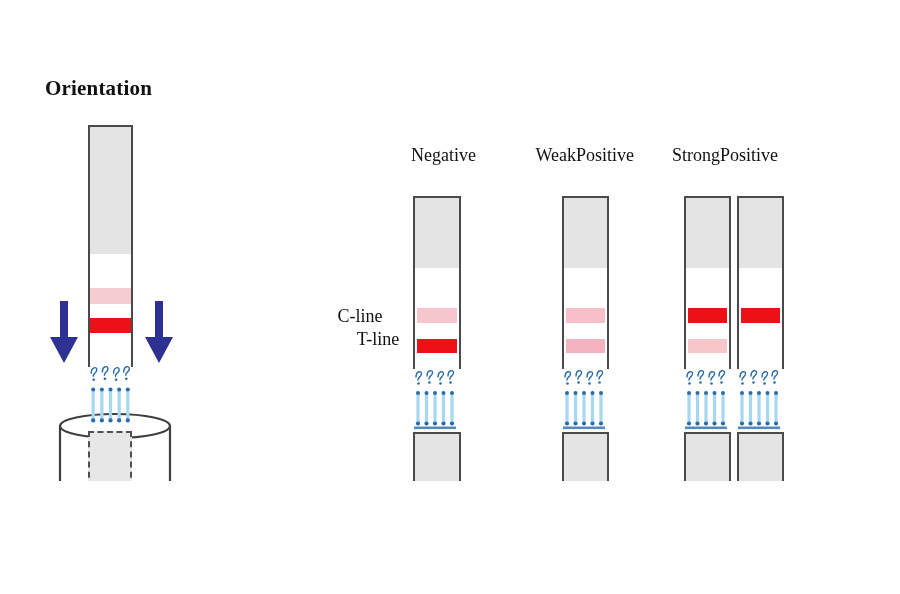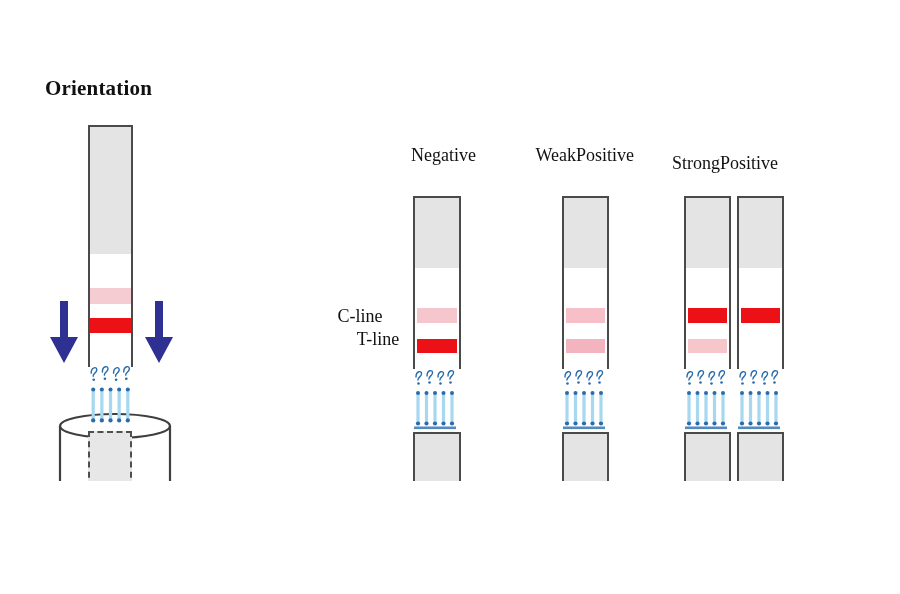--- a/index.html
+++ b/index.html
@@ -115,21 +115,21 @@
 
 
   <div class="abs col-label" style="left:376px;top:132px;width:100px;height:48px;">
     <span>Negative</span>
     <span></span>
   </div>
   <div class="abs col-label" style="left:534px;top:132px;width:100px;height:48px;">
     <span>Weak</span>
     <span>Positive</span>
   </div>
-  <div class="abs col-label" style="left:678px;top:140px;width:100px;height:48px;justify-content:flex-end;">
+  <div class="abs col-label" style="left:678px;top:132px;width:100px;height:48px;justify-content:flex-end;">
     <span>Strong</span>
     <span>Positive</span>
   </div>
 
   <div class="abs line-label" style="left:328px;top:306px;width:64px;">C-line</div>
   <div class="abs line-label" style="left:346px;top:329px;width:64px;">T-line</div>
 
   <div class="strip" style="left:413px;">
     <div class="pad pad-top"></div>
     <div class="membrane">

